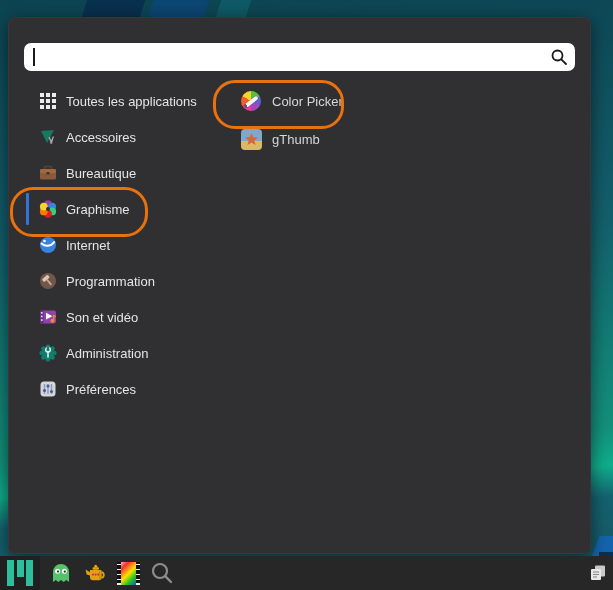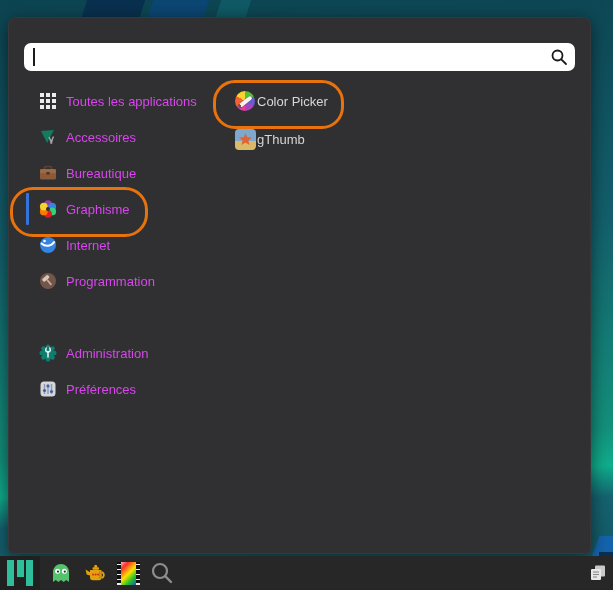--- a/index.html
+++ b/index.html
@@ -36,27 +36,27 @@
   }
   .caret{position:absolute;left:9px;top:5px;width:1.5px;height:18px;background:#1a1a1a;}
   .search-glyph{position:absolute;right:7px;top:5px;width:18px;height:18px;}
 
   
   .cat-row{
     position:absolute;left:26px;height:36px;width:200px;
     display:flex;align-items:center;gap:8px;padding-left:4px;cursor:default;
   }
   .cat-icon{width:20px;height:20px;display:flex;align-items:center;justify-content:center;flex:0 0 20px;}
-  .cat-label{font-size:13px;color:#d946ef;white-space:nowrap;}
+  .cat-label{font-size:13px;color:#e5e5e5;white-space:nowrap;}
   .sel-bar{position:absolute;left:18px;top:176px;width:2.5px;height:32px;background:#3273dc;border-radius:1px;}
 
   
   .app-row{
-    position:absolute;left:220px;height:38px;width:220px;
-    display:flex;align-items:center;padding-left:5px;cursor:default;text-align:right;
+    position:absolute;left:226px;height:38px;width:220px;
+    display:flex;align-items:center;gap:9px;padding-left:5px;cursor:default;text-align:right;
   }
   .app-icon{width:24px;height:24px;display:flex;align-items:center;justify-content:center;flex:0 0 24px;position:relative;}
   .app-label{font-size:13px;color:#d6d6d6;white-space:nowrap;}
 
   
   .halo{position:absolute;border:3.5px solid #e8720d;pointer-events:none;}
   .halo-graphisme{left:2px;top:170px;width:132px;height:44px;border-radius:23px;}
   .halo-colorpicker{left:205px;top:63px;width:125px;height:43px;border-radius:22px;}
 
   
@@ -192,20 +192,38 @@
         <circle cx="9" cy="9" r="8" fill="#73564a"></circle>
         <g transform="rotate(-40 9 9)">
           <rect x="5.2" y="3.8" width="7.6" height="3.6" rx="1.2" fill="#d9c8ba"></rect>
           <rect x="8.2" y="7" width="1.8" height="7.2" rx="0.8" fill="#c4ad9c"></rect>
         </g>
       </svg>
     </span>
     <span class="cat-label">Programmation</span>
   </div>
 
+  <div class="cat-row" style="top:282px">
+    <span class="cat-icon">
+      <svg viewBox="0 0 18 18" width="18" height="18">
+        <rect x="1" y="2.5" width="16" height="13" rx="2" fill="#8e44ad"></rect>
+        <rect x="1" y="2.5" width="3.6" height="13" fill="#6a2c85"></rect>
+        <g fill="#e9d5f2">
+            <rect x="1.9" y="4" width="1.7" height="1.7"></rect>
+            <rect x="1.9" y="7.6" width="1.7" height="1.7"></rect>
+            <rect x="1.9" y="11.2" width="1.7" height="1.7"></rect>
+          </g>
+        <path d="M7 4.8 L13.4 8.2 L7 11.6 Z" fill="#ffffff"></path>
+        <path d="M14.6 7.2 v5.2" stroke="#f5862a" stroke-width="1.5"></path>
+        <circle cx="13.5" cy="12.7" r="2" fill="#f5862a"></circle>
+        <path d="M14.6 7.2 c1.2 .4 1.8 1 1.8 2" stroke="#f5862a" stroke-width="1.3" fill="none"></path>
+      </svg>
+    </span>
+    <span class="cat-label">Son et vidéo</span>
+  </div>
 
   <div class="cat-row" style="top:318px">
     <span class="cat-icon">
       <svg viewBox="0 0 18 18" width="18" height="18">
         <g fill="#0e7f6e">
           <circle cx="9" cy="2.6" r="2.2"></circle>
             <circle cx="13.6" cy="4.4" r="2.2"></circle>
             <circle cx="15.4" cy="9" r="2.2"></circle>
           <circle cx="13.6" cy="13.6" r="2.2"></circle>
             <circle cx="9" cy="15.4" r="2.2"></circle>

